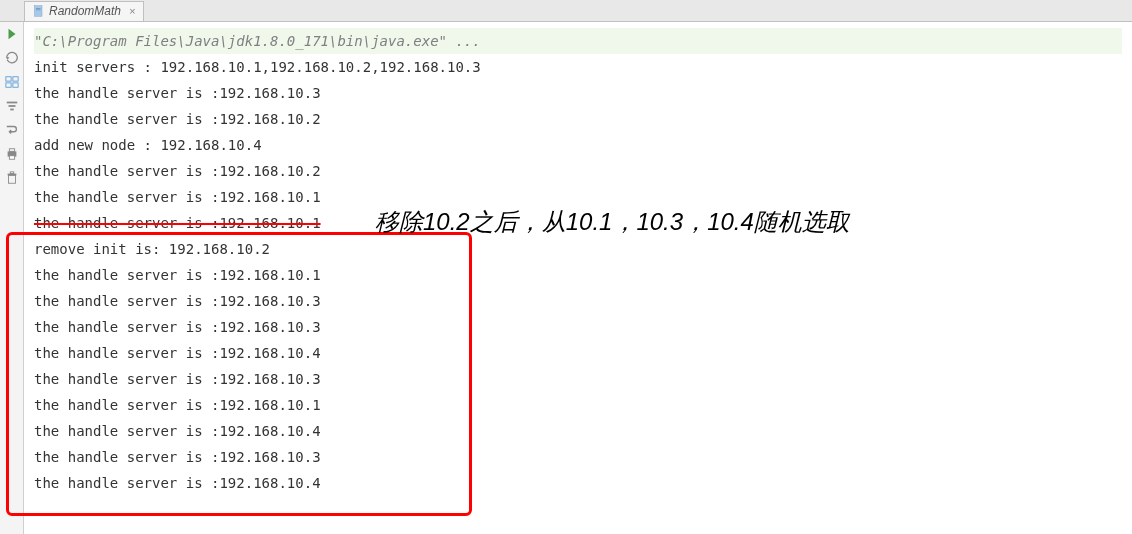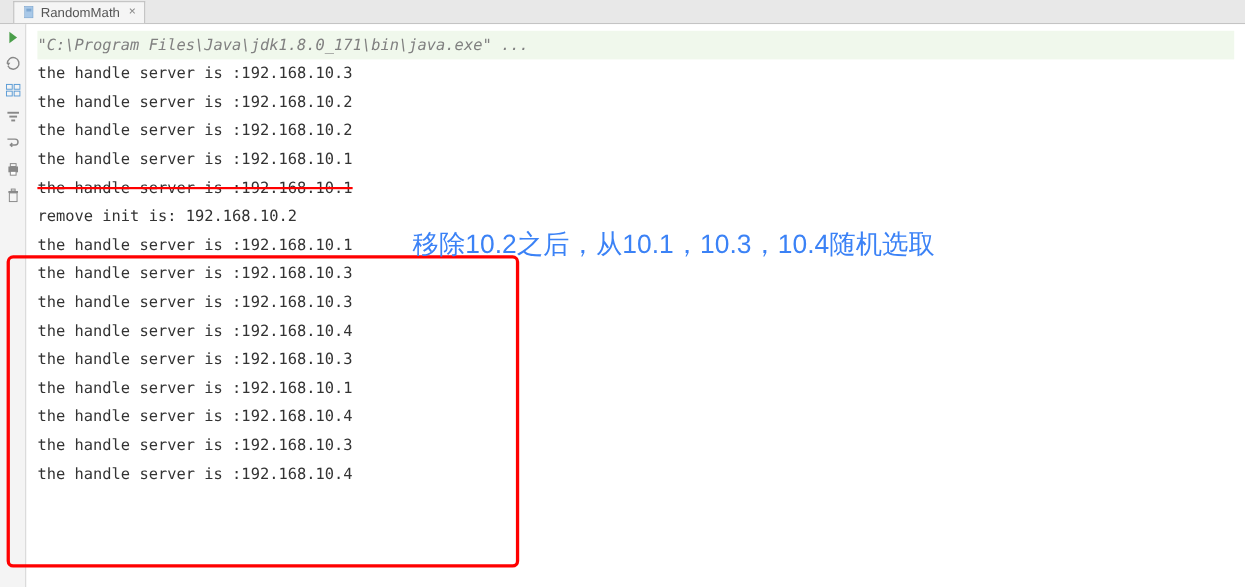--- a/index.html
+++ b/index.html
@@ -15,21 +15,22 @@
       height: 534px;
       overflow: hidden;
       position: relative;
     }
     .tab-bar {
       background: #e8e8e8;
       border-bottom: 1px solid #c0c0c0;
       height: 22px;
       display: flex;
       align-items: center;
-      padding-left: 12px;
+      padding-left: 24px;
+      font-style: italic;
     }
     .tab {
       background: #f5f5f5;
       border: 1px solid #c0c0c0;
       border-bottom: none;
       padding: 2px 8px;
       display: flex;
       align-items: center;
       gap: 4px;
       font-size: 12px;
@@ -100,25 +101,26 @@
       text-decoration-thickness: 2px;
     }
     .annotation-box {
       position: absolute;
       border: 3px solid #ff0000;
       border-radius: 6px;
       pointer-events: none;
     }
     .annotation-text {
       position: absolute;
-      color: #3b82f6;
+      color: #000000;
       font-family: "Microsoft YaHei", sans-serif;
       font-size: 24px;
       font-weight: 400;
       pointer-events: none;
+      font-style: italic;
     }
   </style>
 </head>
 <body>
 
 <div class="tab-bar">
   <div class="tab">
     <span class="tab-icon">
       <svg viewBox="0 0 16 16">
           <rect x="2" y="1" width="10" height="14" fill="#a8c8e8" stroke="#6090c0" stroke-width="0.5"></rect>
@@ -175,22 +177,24 @@
       <svg viewBox="0 0 16 16">
           <rect x="4" y="5" width="8" height="9" fill="none" stroke="#888" stroke-width="1"></rect>
           <rect x="3" y="3" width="10" height="2" fill="#888"></rect>
           <rect x="6" y="1" width="4" height="2" fill="none" stroke="#888"></rect>
         </svg>
     </div>
   </div>
 
   <div class="console">
     <div class="console-line cmd-line">"C:\Program Files\Java\jdk1.8.0_171\bin\java.exe" ...</div>
+    <div class="console-line">init servers : 192.168.10.1,192.168.10.2,192.168.10.3</div>
     <div class="console-line">the handle server is :192.168.10.3</div>
     <div class="console-line">the handle server is :192.168.10.2</div>
+    <div class="console-line">add new node : 192.168.10.4</div>
     <div class="console-line">the handle server is :192.168.10.2</div>
     <div class="console-line">the handle server is :192.168.10.1</div>
     <div class="console-line strikethrough">the handle server is :192.168.10.1</div>
     <div class="console-line">remove init is: 192.168.10.2</div>
     <div class="console-line">the handle server is :192.168.10.1</div>
     <div class="console-line">the handle server is :192.168.10.3</div>
     <div class="console-line">the handle server is :192.168.10.3</div>
     <div class="console-line">the handle server is :192.168.10.4</div>
     <div class="console-line">the handle server is :192.168.10.3</div>
     <div class="console-line">the handle server is :192.168.10.1</div>

